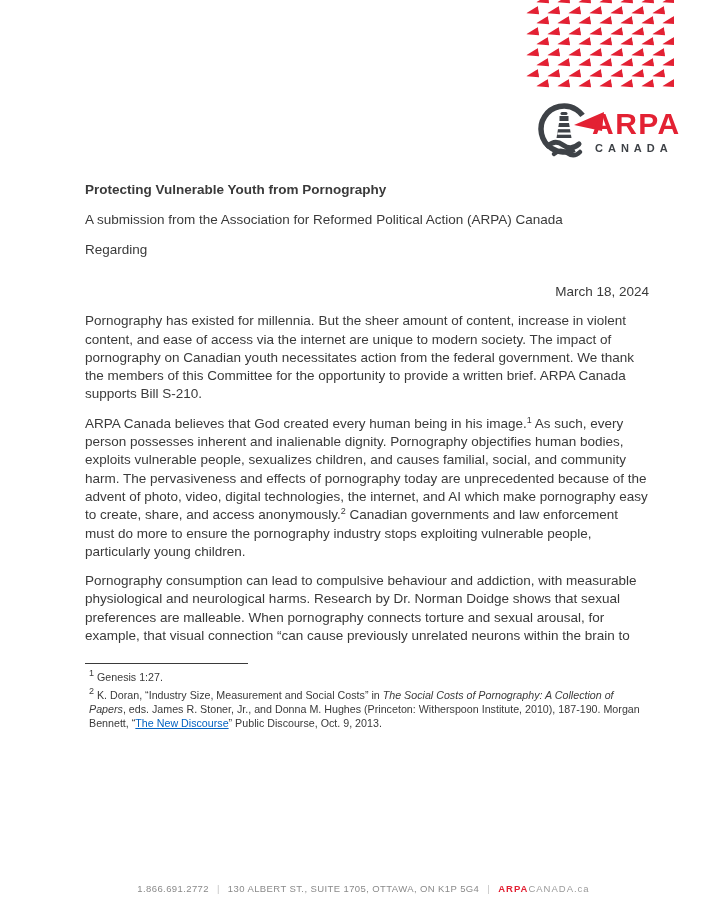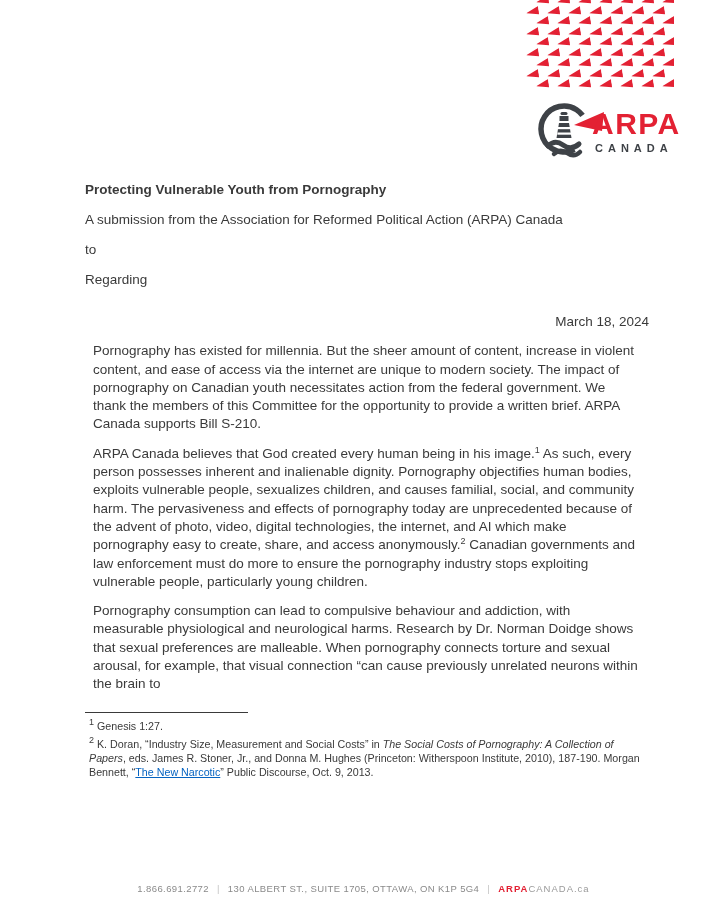--- a/index.html
+++ b/index.html
@@ -37,21 +37,21 @@
   .logo-canada{
     font-size:11px;font-weight:bold;color:#3e4247;
     letter-spacing:5px;margin-top:3px;margin-left:3px;line-height:12px;
   }
 
   
   .content{padding:180px 78px 0 85px;font-size:13.5px;line-height:18.3px;}
   .c{text-align:left;margin:0 0 11px;line-height:19px;}
   .bold{font-weight:bold;}
   .date{ text-align:right;margin:24px 0 0;}
-  .para{margin:11px 8px 0;}
+  .para{margin:11px 0 0;}
   .heading{font-weight:bold;margin:11px 0 0;color:#2f2f2f;}
   sup.fnref{font-size:9px;vertical-align:super;line-height:0;}
 
   
   .fn-rule{width:163px;border:none;border-top:1px solid #3a3a3a;margin:18px 0 6px;}
   .footnotes{font-size:10.7px;line-height:14px;color:#3a3a3a;}
   .fn{margin:4px;}
   .fn-link{color:#0563c1;text-decoration:underline;cursor:pointer;}
 
   
@@ -155,36 +155,35 @@
     </svg>
     <div class="logo-text">
       <span class="logo-arpa">ARPA</span>
       <span class="logo-canada">CANADA</span>
     </div>
   </div>
 
   <div class="content">
     <p class="c bold">Protecting Vulnerable Youth from Pornography</p>
     <p class="c">A submission from the Association for Reformed Political Action (ARPA) Canada</p>
-    <p class="c">to</p>
     <p class="c">Regarding</p>
 
     <p class="date">March 18, 2024</p>
 
     <p class="para">Pornography has existed for millennia. But the sheer amount of content, increase in violent content, and ease of access via the internet are unique to modern society. The impact of pornography on Canadian youth necessitates action from the federal government. We thank the members of this Committee for the opportunity to provide a written brief. ARPA Canada supports Bill S-210.</p>
 
 
     <p class="para"><span>ARPA Canada believes that God created every human being in his image.</span><sup class="fnref">1</sup><span> As such, every person possesses inherent and inalienable dignity. Pornography objectifies human bodies, exploits vulnerable people, sexualizes children, and causes familial, social, and community harm. The pervasiveness and effects of pornography today are unprecedented because of the advent of photo, video, digital technologies, the internet, and AI which make pornography easy to create, share, and access anonymously.</span><sup class="fnref">2</sup><span> Canadian governments and law enforcement must do more to ensure the pornography industry stops exploiting vulnerable people, particularly young children.</span></p>
 
     <p class="para">Pornography consumption can lead to compulsive behaviour and addiction, with measurable physiological and neurological harms. Research by Dr. Norman Doidge shows that sexual preferences are malleable. When pornography connects torture and sexual arousal, for example, that visual connection “can cause previously unrelated neurons within the brain to</p>
 
     <hr class="fn-rule">
     <div class="footnotes">
       <p class="fn"><sup class="fnref">1</sup><span> Genesis 1:27.</span></p>
-      <p class="fn"><sup class="fnref">2</sup><span> K. Doran, “Industry Size, Measurement and Social Costs” in </span><i>The Social Costs of Pornography: A Collection of Papers</i><span>, eds. James R. Stoner, Jr., and Donna M. Hughes (Princeton: Witherspoon Institute, 2010), 187-190. Morgan Bennett, “</span><a class="fn-link">The New Narcotic</a><span>” Public Discourse, Oct. 9, 2013.</span></p>
+      <p class="fn"><sup class="fnref">2</sup><span> K. Doran, “Industry Size, Measurement and Social Costs” in </span><i>The Social Costs of Pornography: A Collection of Papers</i><span>, eds. James R. Stoner, Jr., and Donna M. Hughes (Princeton: Witherspoon Institute, 2010), 187-190. Morgan Bennett, “</span><a class="fn-link">The New Discourse</a><span>” Public Discourse, Oct. 9, 2013.</span></p>
     </div>
   </div>
 
   <div class="footer">
     <span>1.866.691.2772</span><span class="sep">|</span><span>130 ALBERT ST., SUITE 1705, OTTAWA, ON K1P 5G4</span><span class="sep">|</span><span class="brand-red">ARPA</span><span class="brand-gray">CANADA.ca</span>
   </div>
 
 </div>
 
 </body></html>

